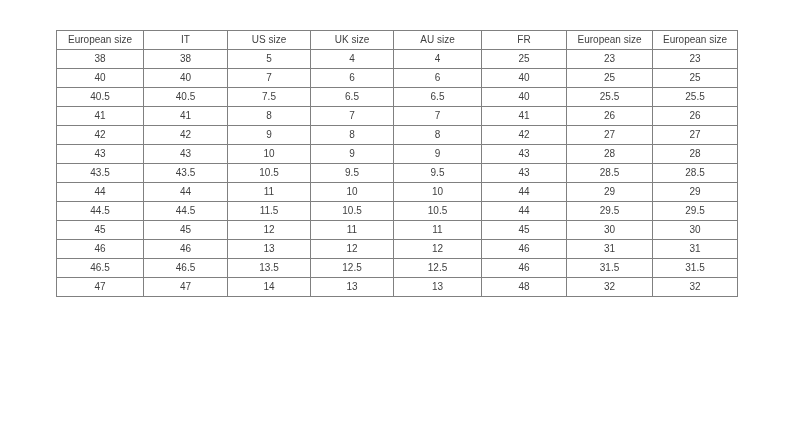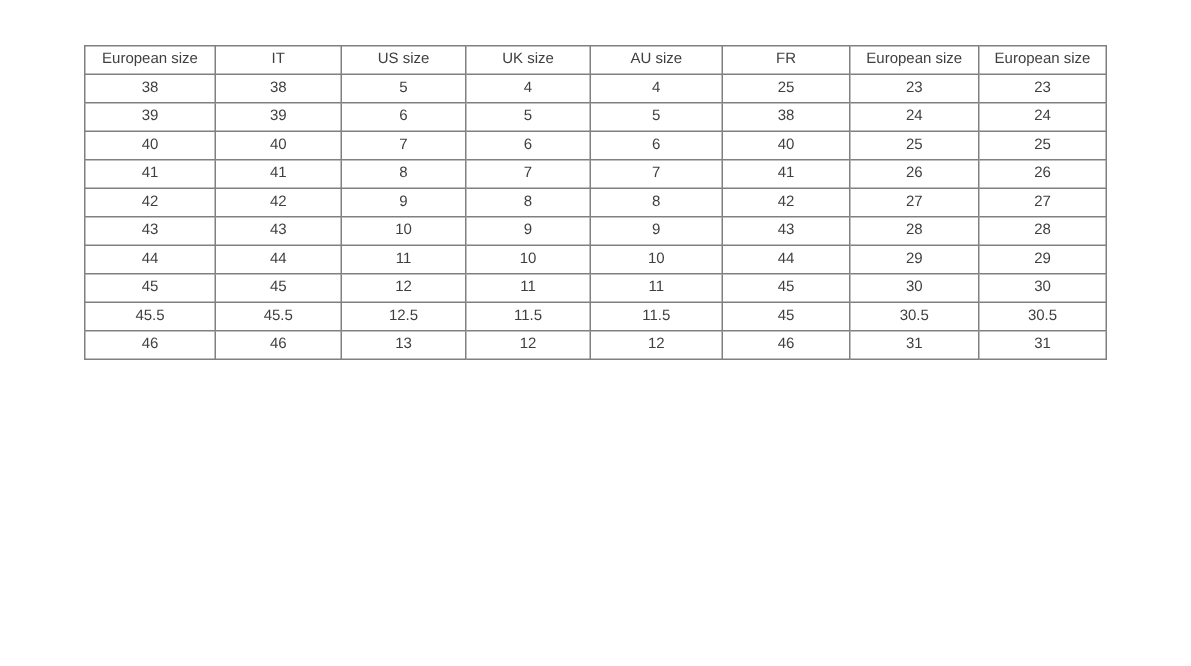--- a/index.html
+++ b/index.html
@@ -75,38 +75,38 @@
           <td>38</td>
           <td>38</td>
           <td>5</td>
           <td>4</td>
           <td>4</td>
           <td>25</td>
           <td>23</td>
           <td>23</td>
         </tr>
         <tr>
-          <td>39</td>
-          <td>39</td>
-          <td>6</td>
-          <td>5</td>
-          <td>5</td>
-          <td>38</td>
-          <td>24</td>
-          <td>24</td>
-        </tr>
-        <tr>
           <td>40</td>
           <td>40</td>
           <td>7</td>
           <td>6</td>
           <td>6</td>
           <td>40</td>
           <td>25</td>
           <td>25</td>
+        </tr>
+        <tr>
+          <td>40.5</td>
+          <td>40.5</td>
+          <td>7.5</td>
+          <td>6.5</td>
+          <td>6.5</td>
+          <td>40</td>
+          <td>25.5</td>
+          <td>25.5</td>
         </tr>
         <tr>
           <td>41</td>
           <td>41</td>
           <td>8</td>
           <td>7</td>
           <td>7</td>
           <td>41</td>
           <td>26</td>
           <td>26</td>
@@ -125,54 +125,84 @@
           <td>43</td>
           <td>43</td>
           <td>10</td>
           <td>9</td>
           <td>9</td>
           <td>43</td>
           <td>28</td>
           <td>28</td>
         </tr>
         <tr>
+          <td>43.5</td>
+          <td>43.5</td>
+          <td>10.5</td>
+          <td>9.5</td>
+          <td>9.5</td>
+          <td>43</td>
+          <td>28.5</td>
+          <td>28.5</td>
+        </tr>
+        <tr>
           <td>44</td>
           <td>44</td>
           <td>11</td>
           <td>10</td>
           <td>10</td>
           <td>44</td>
           <td>29</td>
           <td>29</td>
+        </tr>
+        <tr>
+          <td>44.5</td>
+          <td>44.5</td>
+          <td>11.5</td>
+          <td>10.5</td>
+          <td>10.5</td>
+          <td>44</td>
+          <td>29.5</td>
+          <td>29.5</td>
         </tr>
         <tr>
           <td>45</td>
           <td>45</td>
           <td>12</td>
           <td>11</td>
           <td>11</td>
           <td>45</td>
           <td>30</td>
           <td>30</td>
         </tr>
         <tr>
-          <td>45.5</td>
-          <td>45.5</td>
-          <td>12.5</td>
-          <td>11.5</td>
-          <td>11.5</td>
-          <td>45</td>
-          <td>30.5</td>
-          <td>30.5</td>
-        </tr>
-        <tr>
           <td>46</td>
           <td>46</td>
           <td>13</td>
           <td>12</td>
           <td>12</td>
           <td>46</td>
           <td>31</td>
           <td>31</td>
+        </tr>
+        <tr>
+          <td>46.5</td>
+          <td>46.5</td>
+          <td>13.5</td>
+          <td>12.5</td>
+          <td>12.5</td>
+          <td>46</td>
+          <td>31.5</td>
+          <td>31.5</td>
+        </tr>
+        <tr>
+          <td>47</td>
+          <td>47</td>
+          <td>14</td>
+          <td>13</td>
+          <td>13</td>
+          <td>48</td>
+          <td>32</td>
+          <td>32</td>
         </tr>
       </tbody>
   </table>
 </div>
 
 </body></html>

